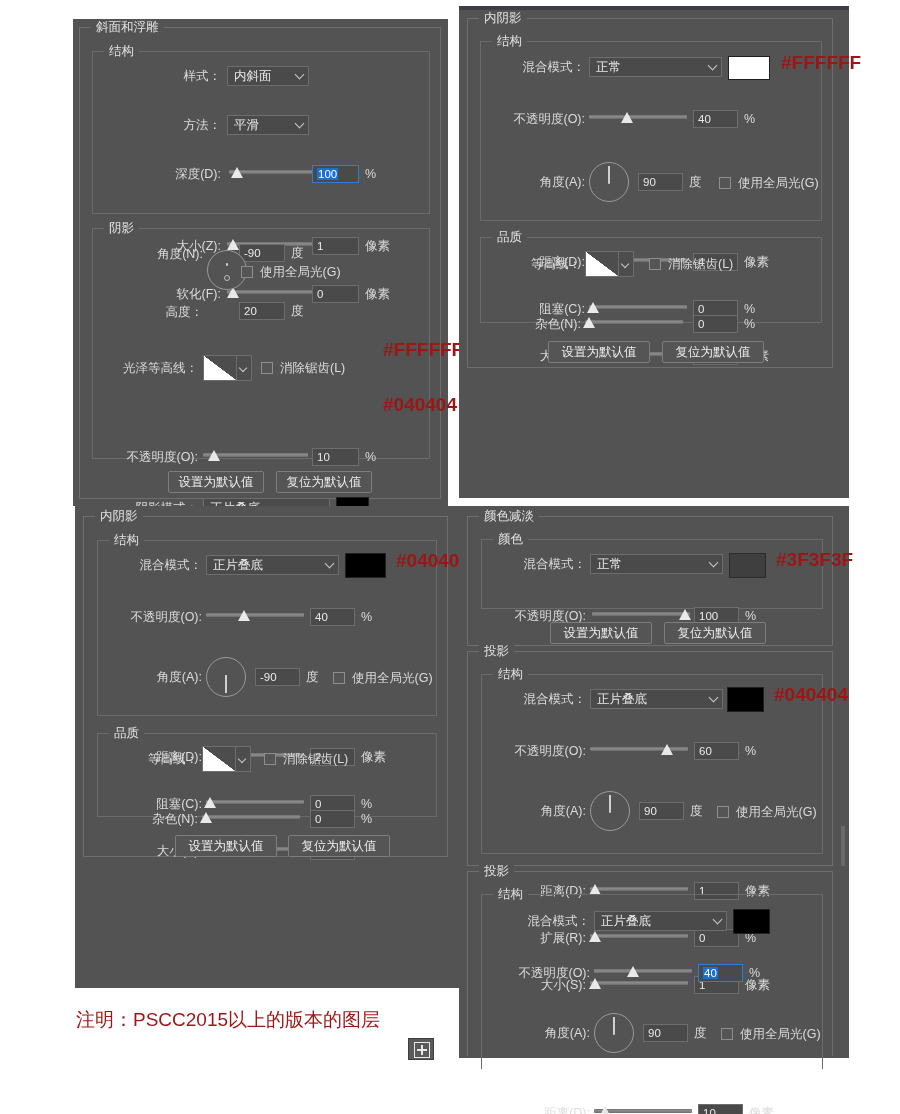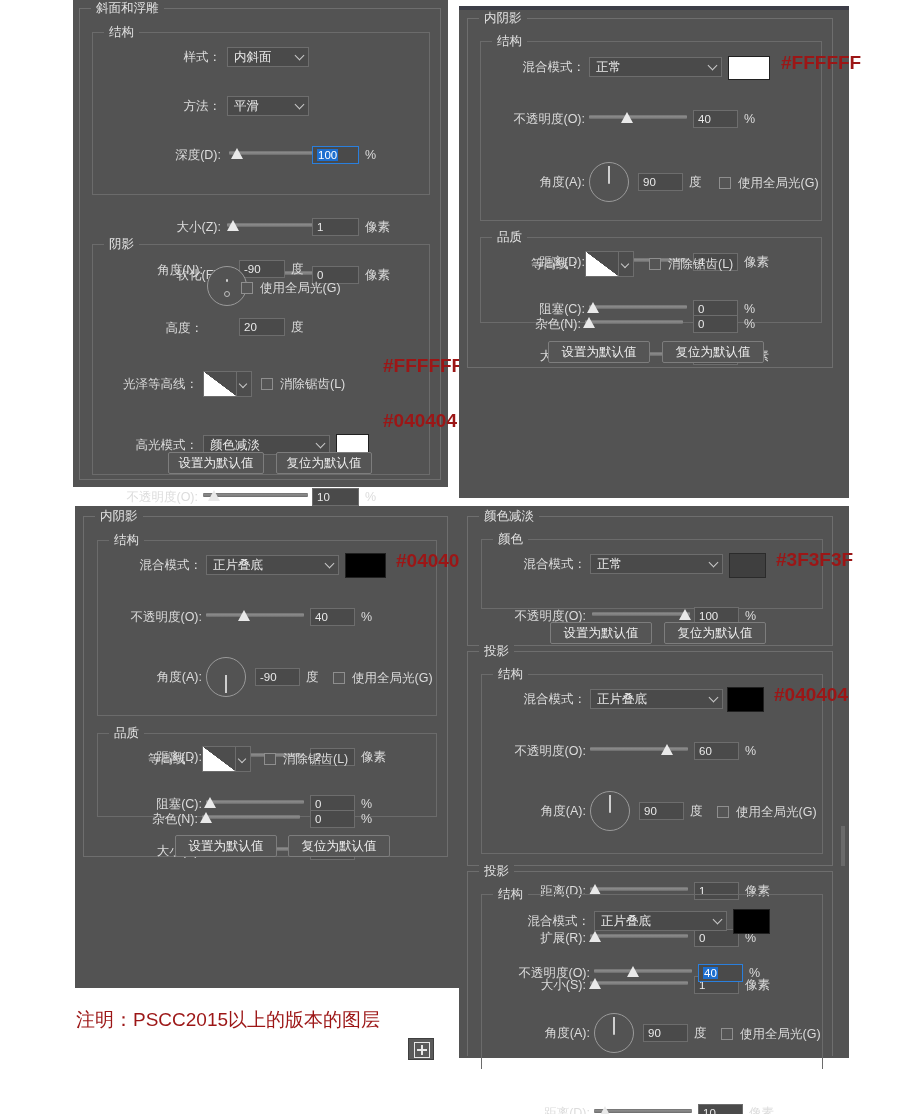--- a/index.html
+++ b/index.html
@@ -182,21 +182,21 @@
   .plusbox .h { position:absolute; left:8px; top:10px; width:10px; height:2px; background:#e8e8e8;}
   .plusbox .v { position:absolute; left:12px; top:6px; width:2px; height:10px; background:#e8e8e8;}
 
   .scrollnub { position:absolute; background:#6a6a6a; }
 </style>
 </head>
 <body>
 
 <div class="stage">
 
-  <div class="panel" style="left:73px;top:0;width:375px;height:487px;">
+  <div class="panel" style="left:73px;top:19px;width:375px;height:487px;">
     <div class="group" style="position:absolute;left:6px;top:8px;width:362px;height:472px;">
       <div class="glabel">斜面和浮雕</div>
 
       <div class="group sub" style="position:absolute;left:12px;top:23px;width:338px;height:163px;">
         <div class="glabel">结构</div>
 
         <div class="row" style="top:12px;">
           <div class="lbl" style="left:0;width:128px;">样式：</div>
           <div class="sel" style="left:134px;top:2px;width:82px;">
             <span>内斜面</span>
@@ -243,21 +243,21 @@
             <div class="track"></div>
             <div class="knob" style="left:6px;"></div>
           </div>
           <div class="num" style="left:219px;top:3px;width:47px;">
             <span>0</span>
           </div>
           <div class="unit" style="left:272px;top:2px;">像素</div>
         </div>
       </div>
 
-      <div class="group sub" style="position:absolute;left:12px;top:200px;width:338px;height:231px;margin-top:35px;">
+      <div class="group sub" style="position:absolute;left:12px;top:200px;width:338px;height:231px;">
         <div class="glabel">阴影</div>
 
         <div class="row" style="top:13px;">
           <div class="lbl" style="left:0;width:110px;">角度(N):</div>
           <div class="num" style="left:146px;top:2px;width:46px;">
             <span>-90</span>
           </div>
           <div class="unit" style="left:198px;top:1px;">度</div>
         </div>
         <div class="dial" style="left:114px;top:21px;">
@@ -280,28 +280,20 @@
           <div class="contour" style="left:110px;top:1px;">
             <div class="tri"></div>
           </div>
           <div class="contour-btn" style="left:144px;top:1px;">
             <div class="chev"></div>
           </div>
           <div class="cb" style="left:168px;top:8px;"></div>
           <div class="cbtext" style="left:187px;top:7px;">消除锯齿(L)</div>
         </div>
 
-        <div class="row" style="top:112px;">
-          <div class="lbl" style="left:0;width:105px;">高光模式：</div>
-          <div class="sel" style="left:110px;top:2px;width:127px;">
-            <span>颜色减淡</span>
-            <span class="chev"></span>
-          </div>
-          <div class="swatch" style="left:243px;top:1px;width:33px;height:22px;background:#ffffff;"></div>
-        </div>
         <div class="hex" style="left:290px;top:111px;">#FFFFFF</div>
 
         <div class="row" style="top:140px;">
           <div class="lbl" style="left:0;width:105px;">不透明度(O):</div>
           <div class="slider" style="left:110px;top:3px;width:105px;">
             <div class="track"></div>
             <div class="knob" style="left:11px;"></div>
           </div>
           <div class="num" style="left:219px;top:3px;width:47px;">
             <span>10</span>

